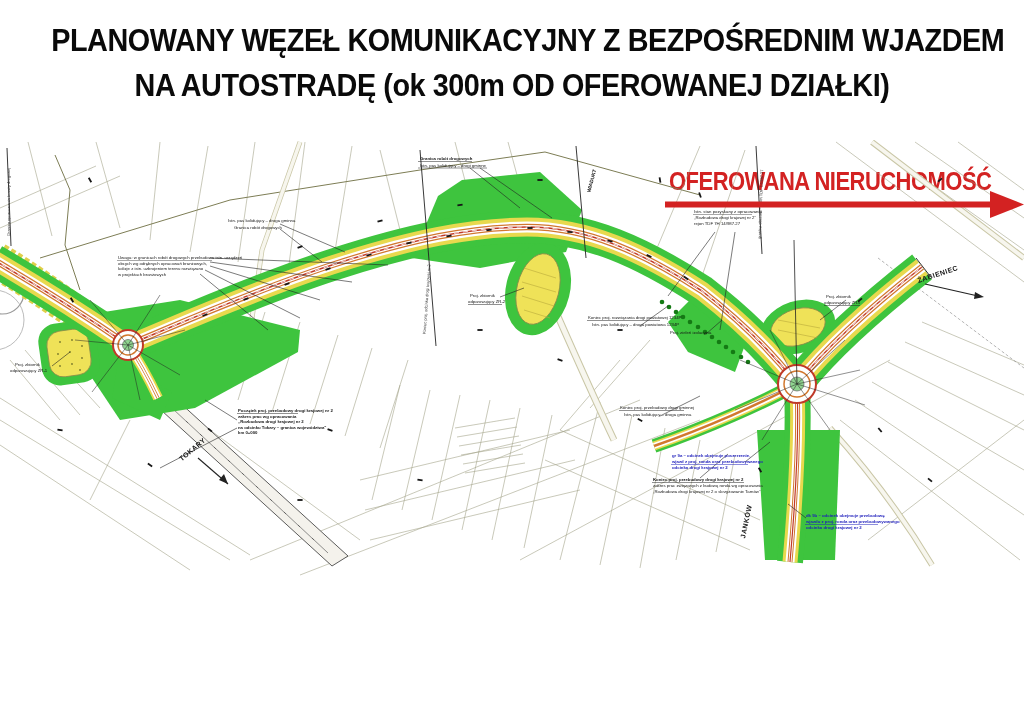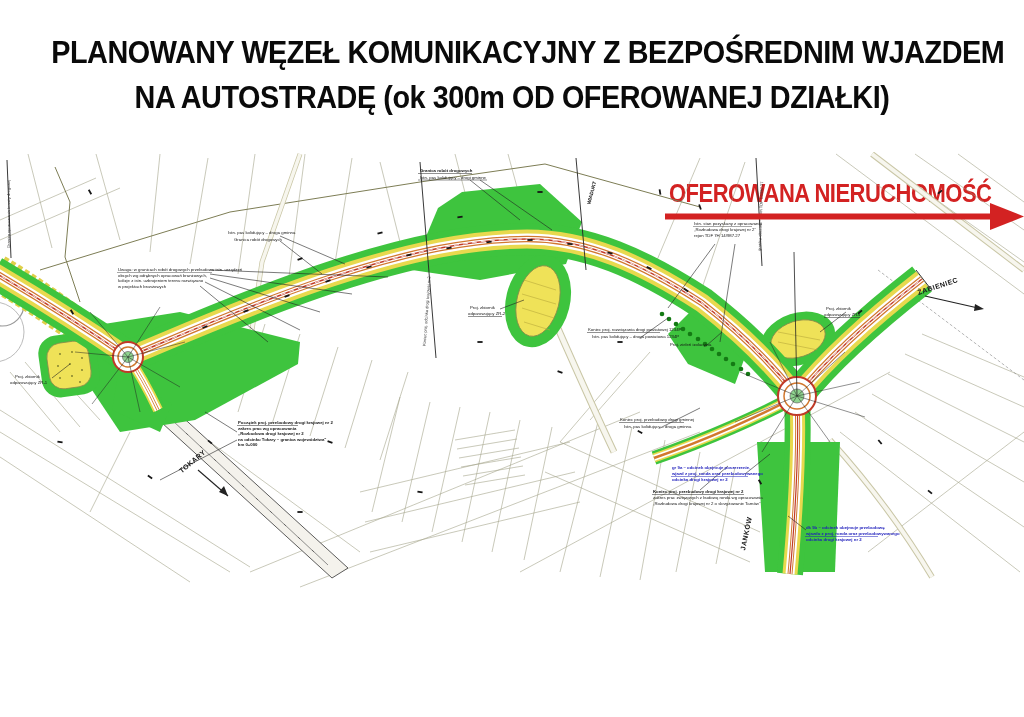--- a/index.html
+++ b/index.html
@@ -1,17 +1,17 @@
 <!DOCTYPE html>
 <html><head>
 <meta charset="utf-8">
 <style>
   html,body{margin:0;padding:0;background:#ffffff;}
   .page{position:relative;width:1024px;height:600px;background:#ffffff;overflow:hidden;
-        font-family:"Liberation Sans",sans-serif;margin-top:12px;}
+        font-family:"Liberation Sans",sans-serif;}
   .title-block{position:absolute;top:18px;left:0;width:1024px;text-align:center;
         font-weight:bold;color:#0a0a0a;transform:scaleX(0.9);transform-origin:50% 0;}
   .title-line{font-size:32px;line-height:45px;letter-spacing:-0.5px;white-space:nowrap;}
   .callout-label{position:absolute;left:669px;top:167px;font-size:25px;font-weight:bold;
         color:#d32222;white-space:nowrap;letter-spacing:-0.6px;
         transform:scaleX(0.88);transform-origin:0 0;}
   svg{position:absolute;left:0;top:140px;}
   text{font-family:"Liberation Sans",sans-serif;fill:#161616;}
   .t{font-size:4.3px;}
   .tb{font-size:4.3px;font-weight:bold;}

